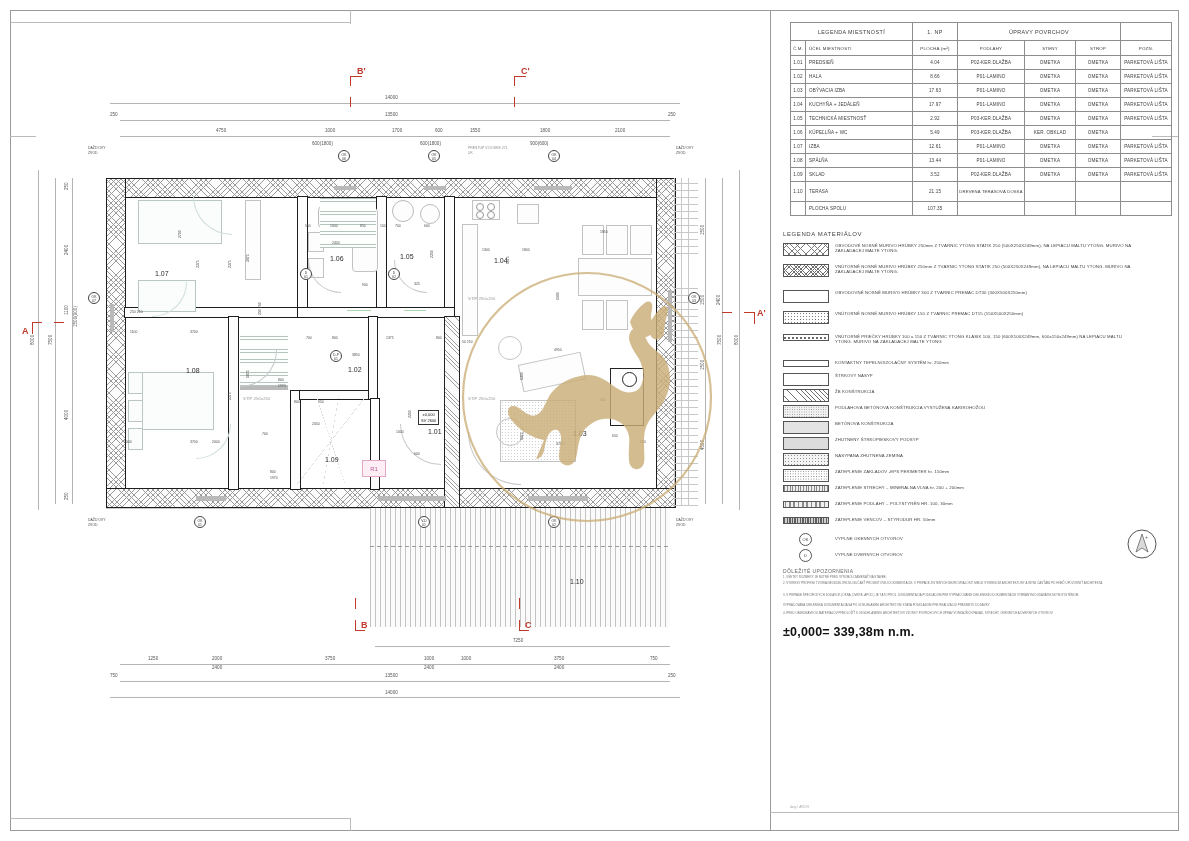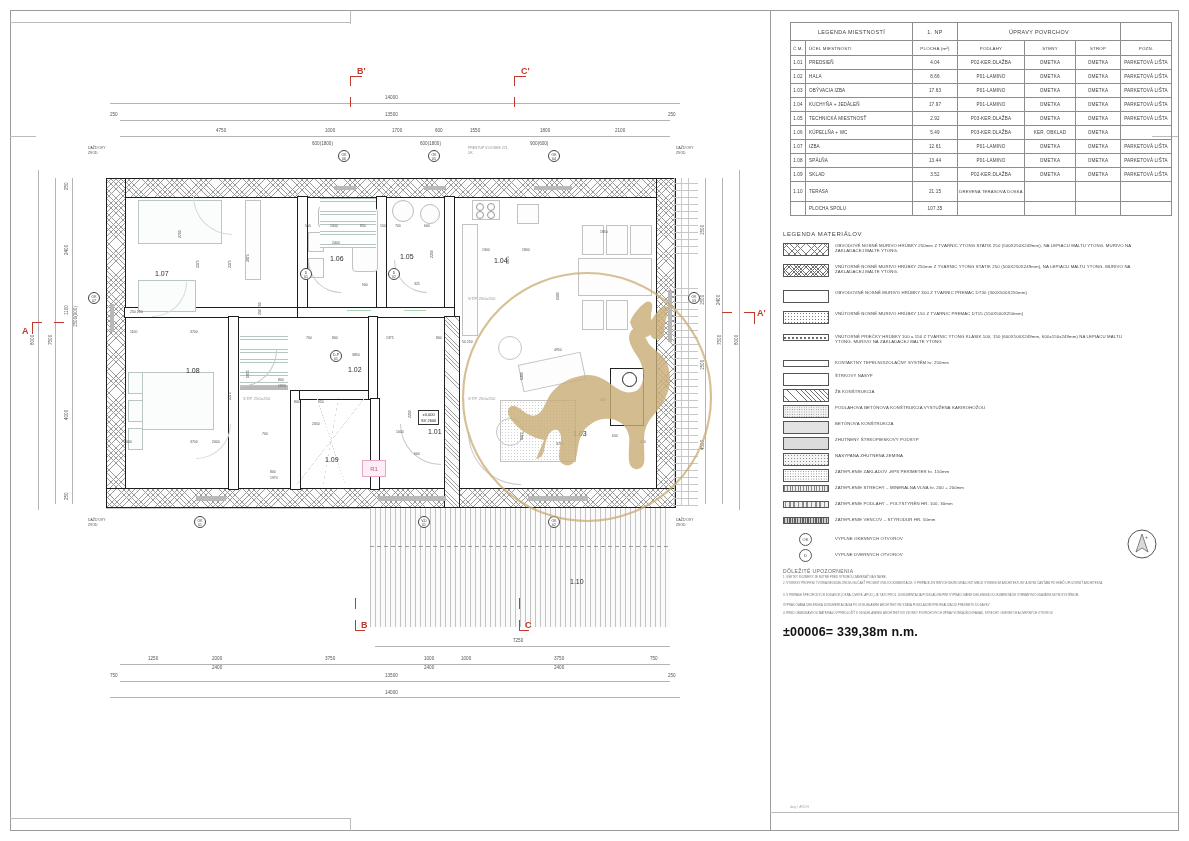--- a/index.html
+++ b/index.html
@@ -317,21 +317,21 @@
         <text x="19" y="11" font-size="5" fill="#555" font-family="Liberation Sans, sans-serif">+</text>
       </svg>
   </div>
 
   <div id="notes-title">DÔLEŽITÉ UPOZORNENIA</div>
   <div class="note" style="top:576px;">1. VŠETKY ROZMERY JE NUTNÉ PRED VÝROBOU ZAMERAŤ NA STAVBE.</div>
   <div class="note" style="top:582px;">2. VÝKRESY PROFESIÍ TVORIA NEODDELITEĽNÚ SÚČASŤ PROJEKTOVEJ DOKUMENTÁCIE. V PRÍPADE ZISTENÝCH NEZROVNALOSTÍ MEDZI VÝKRESOM ARCHITEKTÚRY A INÝMI ČASŤAMI PD HNEĎ UPOZORNIŤ ARCHITEKTA.</div>
   <div class="note" style="top:594px;">3. V PRÍPADE ŠPECIFICKÝCH DODÁVOK (OKNA, DVERE, APOD.) JE TÁTO PROJ. DOKUMENTÁCIA PODKLADOM PRE VYPRACOVANIE DIELENSKEJ DOKUMENTÁCIE VYBRANÝM DODÁVATEĽSKÝM SYSTÉMOM.</div>
   <div class="note" style="top:604px;">VYPRACOVANÁ DIELENSKÁ DOKUMENTÁCIA SA PO ODSUHLASENÍ ARCHITEKTOM STÁVA PODKLADOM PRE REALIZÁCIU PREDMETU DODÁVKY.</div>
   <div class="note" style="top:612px;">4. PRED OBJEDNÁVKOU MATERIÁLOV PREDLOŽIŤ K ODSUHLASENIU ARCHITEKTOVI VZORKY POVRCHOVÝCH ÚPRAV VONKAJŠÍCH FASÁD, STRECHY, OKENNÝCH A DVERNÝCH OTVOROV.</div>
-  <div id="elev">±00006= 339,38m n.m.</div>
+  <div id="elev">±0,000= 339,38m n.m.</div>
 
   <div id="plan">
 
     <div class="dline" style="left:110px;top:103px;width:570px;"></div>
     <div class="dline" style="left:120px;top:120px;width:550px;"></div>
     <div class="dline" style="left:120px;top:136px;width:550px;"></div>
     <div class="t dim" style="left:385px;top:95px;">14000</div>
     <div class="t dim" style="left:385px;top:112px;">13500</div>
     <div class="t dim" style="left:110px;top:112px;">250</div>
     <div class="t dim" style="left:668px;top:112px;">250</div>

